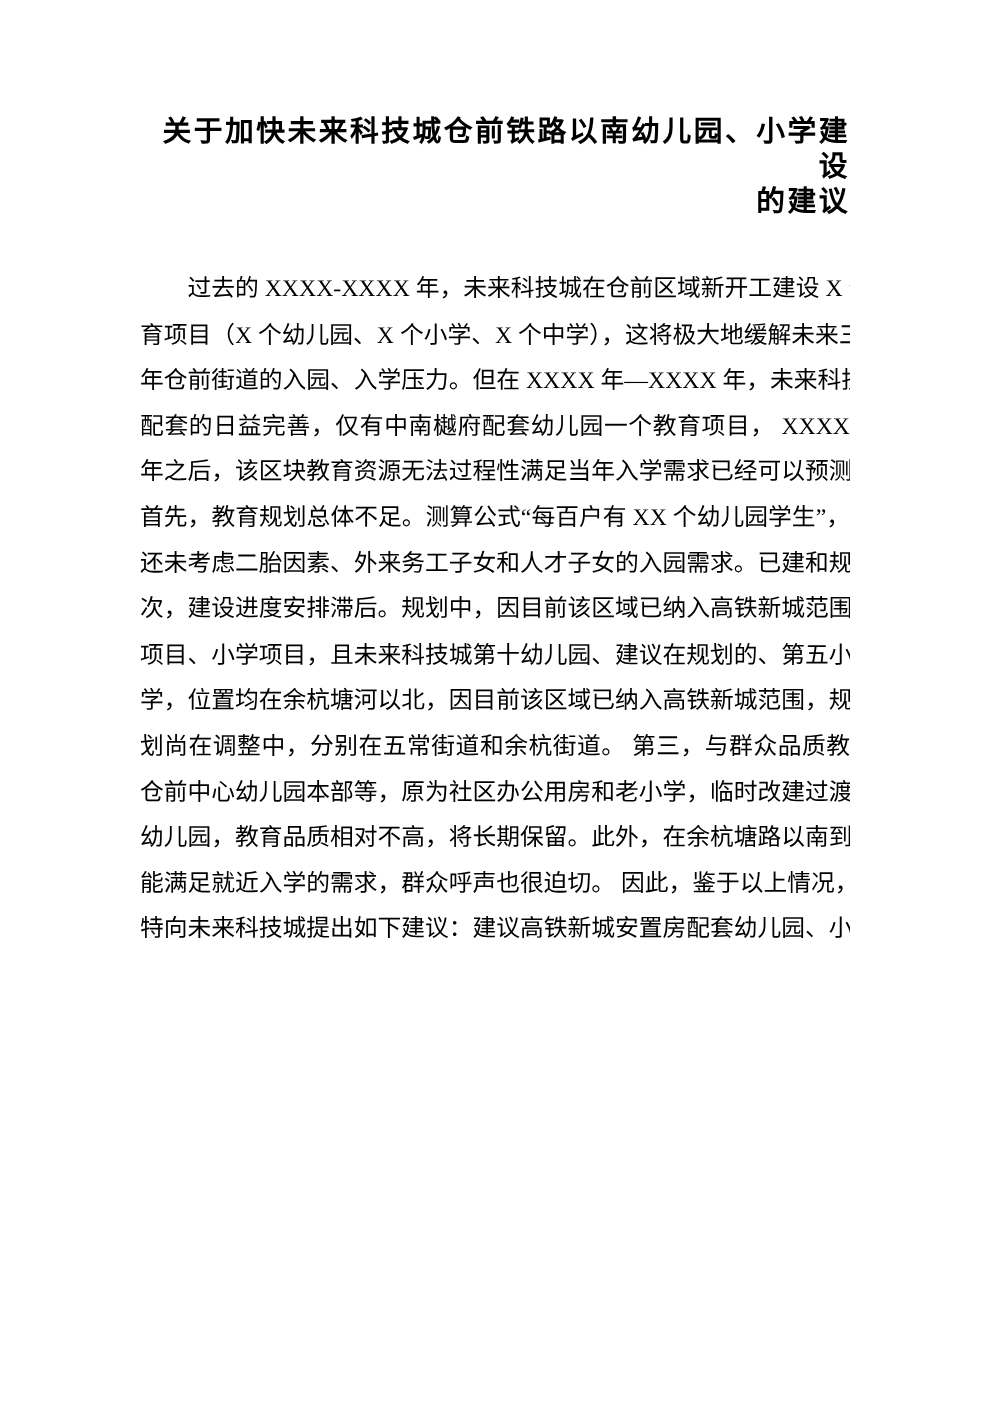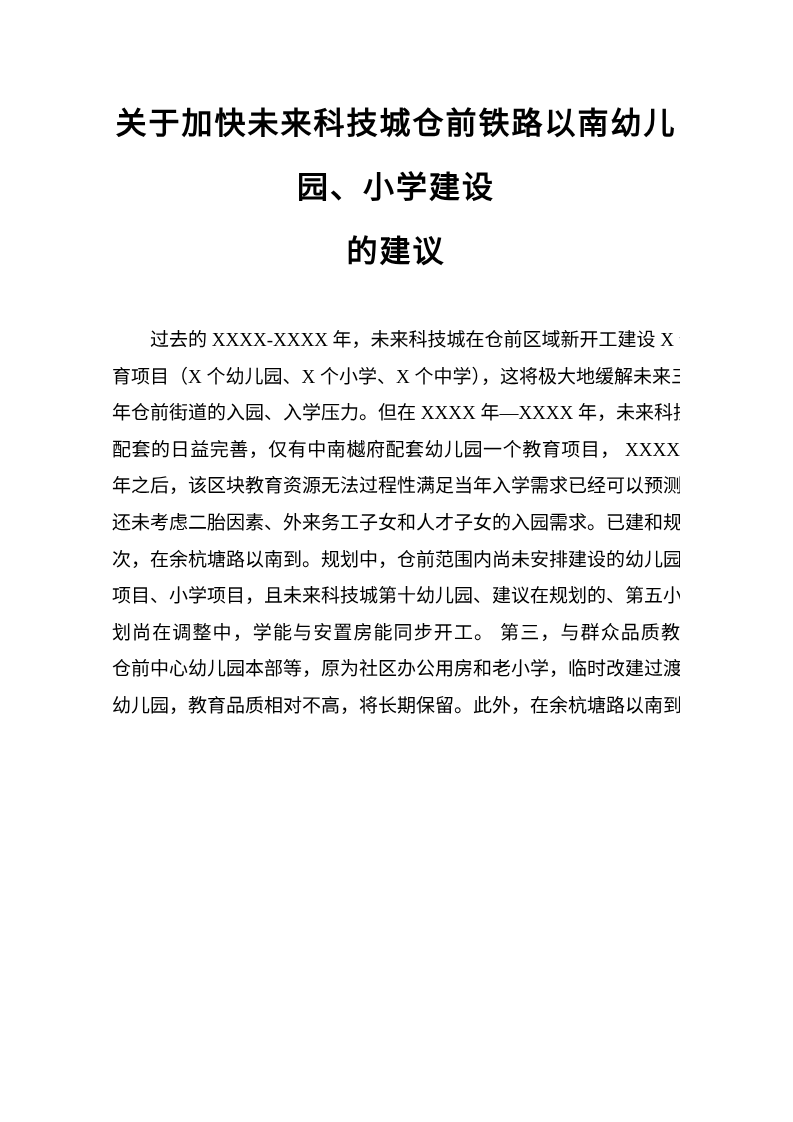--- a/index.html
+++ b/index.html
@@ -16,25 +16,25 @@
   }
   .page {
     box-sizing: border-box;
     width: 793px;
     height: 1122px;
     padding: 0 113px 0 112px;
     background: #ffffff;
   }
   .doc-title {
     margin: 92px 0 0 0;
-    font-size: 31px;
-    line-height: 64px;
+    font-size: 23px;
+    line-height: 28px;
     font-weight: bold;
     letter-spacing: 2px;
-    text-align: center;
+    text-align: right;
   }
   .doc-body {
     margin-top: 38px;
     font-size: 19px;
     line-height: 36.6px;
   }
   .line {
     text-align: justify;
     text-align-last: justify;
     text-justify: inter-character;
@@ -52,20 +52,24 @@
   <h1 class="doc-title">
     <span>关于加快未来科技城仓前铁路以南幼儿园、小学建设</span><br>
     <span>的建议</span>
   </h1>
   <div class="doc-body">
       <div class="line first">过去的 XXXX-XXXX 年，未来科技城在仓前区域新开工建设 X 个教</div>
       <div class="line">育项目（X 个幼儿园、X 个小学、X 个中学），这将极大地缓解未来三</div>
       <div class="line">年仓前街道的入园、入学压力。但在 XXXX 年—XXXX 年，未来科技城</div>
       <div class="line">配套的日益完善，仅有中南樾府配套幼儿园一个教育项目， XXXX</div>
       <div class="line">年之后，该区块教育资源无法过程性满足当年入学需求已经可以预测。</div>
+      <div class="line">首先，教育规划总体不足。测算公式“每百户有 XX 个幼儿园学生”，</div>
       <div class="line">还未考虑二胎因素、外来务工子女和人才子女的入园需求。已建和规</div>
-      <div class="line">次，在余杭塘路以南到。规划中，仓前范围内尚未安排建设的幼儿园</div>
+      <div class="line">次，建设进度安排滞后。规划中，因目前该区域已纳入高铁新城范围</div>
       <div class="line">项目、小学项目，且未来科技城第十幼儿园、建议在规划的、第五小</div>
-      <div class="line">划尚在调整中，学能与安置房能同步开工。 第三，与群众品质教</div>
+      <div class="line">学，位置均在余杭塘河以北，因目前该区域已纳入高铁新城范围，规</div>
+      <div class="line">划尚在调整中，分别在五常街道和余杭街道。 第三，与群众品质教</div>
       <div class="line">仓前中心幼儿园本部等，原为社区办公用房和老小学，临时改建过渡</div>
       <div class="line">幼儿园，教育品质相对不高，将长期保留。此外，在余杭塘路以南到</div>
+      <div class="line">能满足就近入学的需求，群众呼声也很迫切。 因此，鉴于以上情况，</div>
+      <div class="line">特向未来科技城提出如下建议：建议高铁新城安置房配套幼儿园、小</div>
     </div>
 </div>
 
 </body></html>

